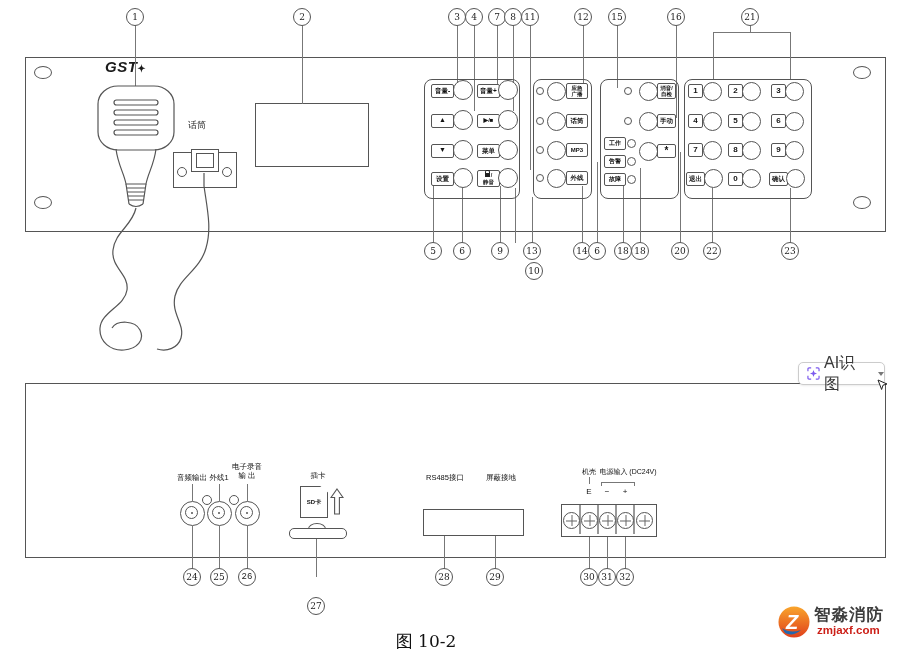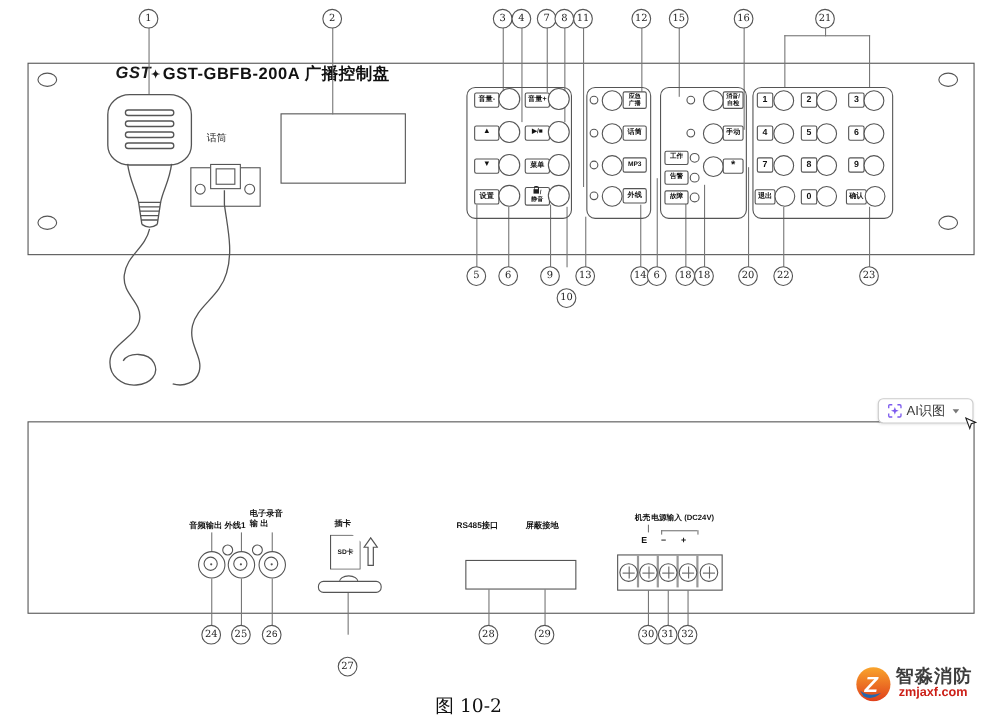--- a/index.html
+++ b/index.html
@@ -11,55 +11,54 @@
   .lnh{position:absolute;height:1px;background:#777;}
   .grp{position:absolute;border:1.2px solid #555;border-radius:8px;}
   .kb{position:absolute;border:1px solid #555;border-radius:2px;background:#fff;
       display:flex;flex-direction:column;align-items:center;justify-content:center;
       font-weight:bold;color:#111;font-size:6.5px;line-height:1.15;text-align:center;}
   .cb{position:absolute;border:1.2px solid #555;border-radius:50%;background:#fff;}
   .led{position:absolute;border:1px solid #555;border-radius:50%;background:#fff;}
   .co{position:absolute;width:16px;height:16px;border:1px solid #555;border-radius:50%;
       background:#fff;display:flex;align-items:center;justify-content:center;
       font:9px "DejaVu Serif",serif;color:#222;}
-  .bk-lbl{position:absolute;font-weight:bold;font-size:7.5px;color:#111;line-height:1.25;}
+  .bk-lbl{position:absolute;font-weight:normal;font-size:7.5px;color:#111;text-align:center;line-height:1.25;}
   .bnc{position:absolute;width:23px;height:23px;border:1.5px solid #555;border-radius:50%;background:#fff;}
   .bnc::before{content:"";position:absolute;left:4px;top:4px;width:11px;height:11px;border:1px solid #555;border-radius:50%;}
   .bnc::after{content:"";position:absolute;left:9.5px;top:9.5px;width:2px;height:2px;background:#555;border-radius:50%;}
   .screw{position:absolute;width:15px;height:15px;border:1.2px solid #555;border-radius:50%;background:#fff;}
   .screw::before{content:"";position:absolute;left:50%;top:2px;bottom:2px;width:1px;background:#666;transform:translateX(-50%) rotate(0.001deg);}
   .screw::after{content:"";position:absolute;top:50%;left:2px;right:2px;height:1px;background:#666;transform:translateY(-50%);}
   .mscrew{position:absolute;width:8px;height:8px;border:1px solid #555;border-radius:50%;background:#fff;}
   .lock{display:inline-block;position:relative;width:5px;height:4px;background:#222;margin-right:1px;}
   .lock::before{content:"";position:absolute;left:0.5px;top:-3px;width:3px;height:3px;
       border:1px solid #222;border-bottom:none;border-radius:2px 2px 0 0;}
   .ai-btn{position:absolute;left:798px;top:362px;width:87px;height:23px;background:#fff;
       border:1px solid #ccc;border-radius:5px;display:flex;align-items:center;gap:4px;
       padding-left:8px;box-sizing:border-box;box-shadow:0 1px 2px rgba(0,0,0,.08);cursor:pointer;}
-  .ai-btn .txt{font-size:12px;color:#3a3a3a;text-align:center;}
+  .ai-btn .txt{font-size:16px;color:#3a3a3a;}
   .chev{width:0;height:0;border-left:3.5px solid transparent;border-right:3.5px solid transparent;
       border-top:4px solid #777;margin-left:3px;}
   .wm-name{position:absolute;left:814px;top:604px;font-size:16.5px;font-weight:bold;color:#3d3d3d;letter-spacing:1px;}
   .wm-site{position:absolute;left:817px;top:624px;font-size:11.5px;font-weight:bold;color:#cc1f17;}
   .caption{position:absolute;left:376px;top:630px;width:100px;text-align:center;
       font:17px "DejaVu Serif",serif;color:#111;}
 </style>
 </head>
 <body>
 
 <div id="canvas">
 
   <div class="panel" style="left:25px;top:57px;width:859px;height:173px;"></div>
   <div class="oval" style="left:34px;top:66px;"></div>
   <div class="oval" style="left:34px;top:196px;"></div>
   <div class="oval" style="left:853px;top:66px;"></div>
   <div class="oval" style="left:853px;top:196px;"></div>
 
   <div style="position:absolute;left:77px;top:58px;font-size:15px;font-weight:900;font-style:italic;color:#1a1a1a;letter-spacing:.5px;margin-left:28px;"><span>GST</span><span style="font-style:normal;font-size:10px;">✦</span></div>
-  <div style="position:absolute;left:148px;top:58px;font-size:15px;font-weight:bold;color:#111;letter-spacing:.5px;">GST-GBFB-200A 广播控制盘</div>
 
   <div style="position:absolute;left:255px;top:103px;width:112px;height:62px;border:1.5px solid #555;background:#fff;"></div>
 
   <div class="ln" style="left:135px;top:25px;height:61px;"></div>
   <div class="ln" style="left:302px;top:25px;height:79px;"></div>
   <div class="ln" style="left:457px;top:25px;height:57px;"></div>
   <div class="ln" style="left:474px;top:25px;height:86px;"></div>
   <div class="ln" style="left:497px;top:25px;height:59px;"></div>
   <div class="ln" style="left:513px;top:25px;height:86px;"></div>
   <div class="ln" style="left:530px;top:25px;height:145px;"></div>
@@ -264,21 +263,21 @@
   <div class="co" style="left:504px;top:8px;">8</div>
   <div class="co" style="left:521px;top:8px;">11</div>
   <div class="co" style="left:574px;top:8px;">12</div>
   <div class="co" style="left:608px;top:8px;">15</div>
   <div class="co" style="left:667px;top:8px;">16</div>
   <div class="co" style="left:741px;top:8px;">21</div>
 
   <div class="co" style="left:424px;top:242px;">5</div>
   <div class="co" style="left:453px;top:242px;">6</div>
   <div class="co" style="left:491px;top:242px;">9</div>
-  <div class="co" style="left:506px;top:242px;margin-top:20px;">10</div>
+  <div class="co" style="left:525px;top:242px;margin-top:20px;">10</div>
   <div class="co" style="left:523px;top:242px;">13</div>
   <div class="co" style="left:573px;top:242px;">14</div>
   <div class="co" style="left:588px;top:242px;">6</div>
   <div class="co" style="left:614px;top:242px;">18</div>
   <div class="co" style="left:631px;top:242px;">18</div>
   <div class="co" style="left:671px;top:242px;">20</div>
   <div class="co" style="left:703px;top:242px;">22</div>
   <div class="co" style="left:781px;top:242px;">23</div>
 
   <div class="co" style="left:183px;top:568px;">24</div>

